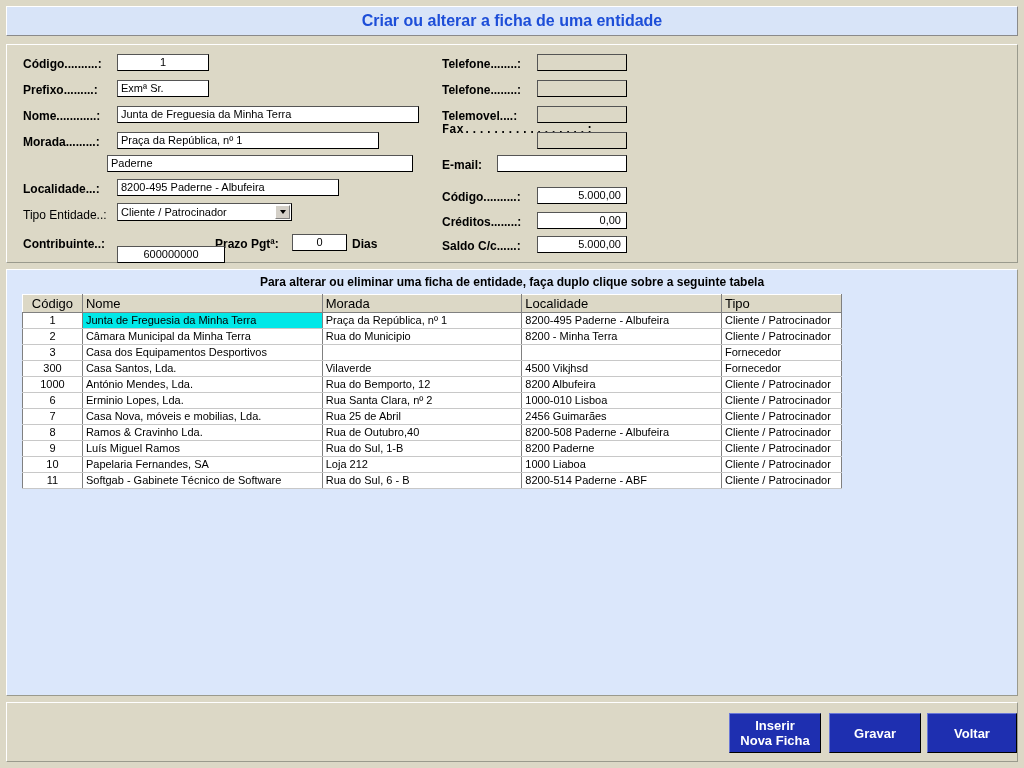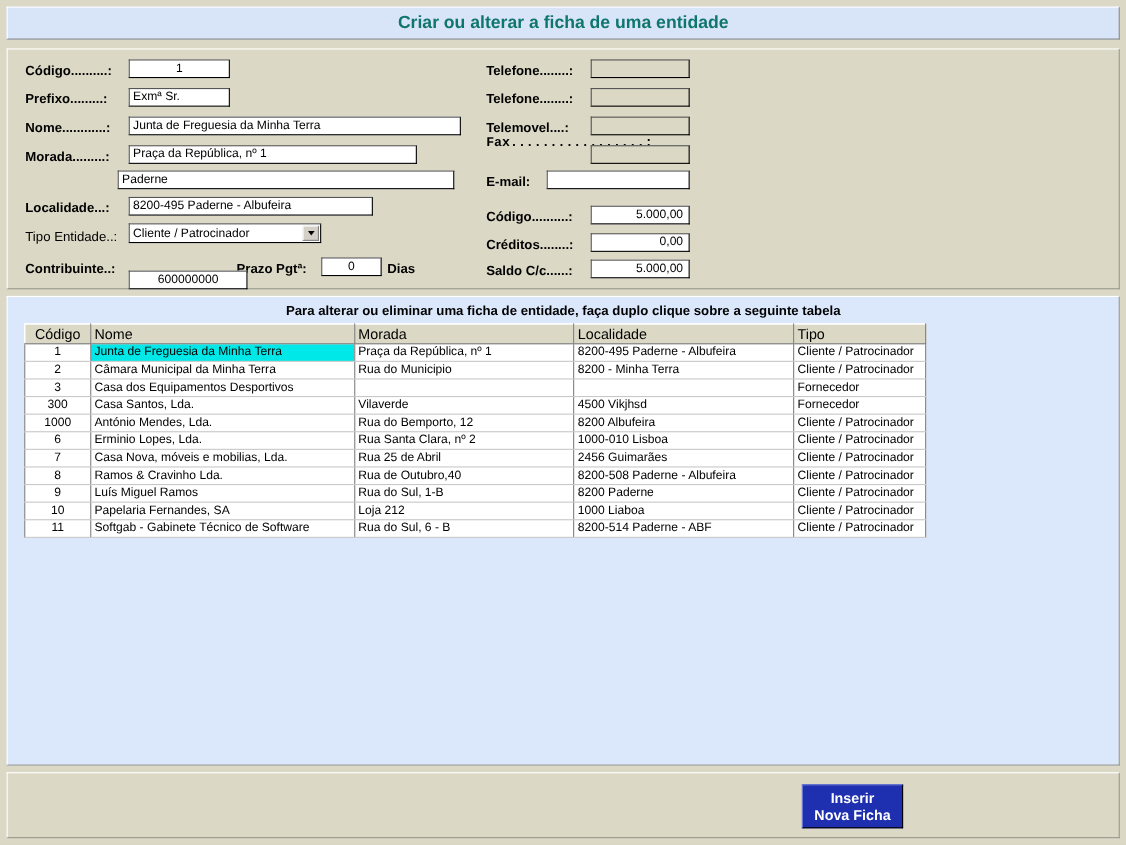--- a/index.html
+++ b/index.html
@@ -23,21 +23,21 @@
     position: absolute;
     left: 6px; top: 6px; right: 6px;
     height: 30px;
     background: #d8e4f8;
     border: 1px solid #8a8a8a;
     border-top-color: #ffffff;
     border-left-color: #ffffff;
     display: flex; align-items: center; justify-content: center;
   }
   .titlebar .title {
-    color: #0f766e;
+    color: #1d4ed8;
     font-size: 16px;
     font-weight: bold;
   }
 
   
   .form-panel {
     position: absolute;
     left: 6px; top: 44px; right: 6px;
     height: 219px;
     background: #dcd8c6;
@@ -341,15 +341,17 @@
           </tbody>
       </table>
     </div>
   </div>
 
   <div class="footer">
     <div class="btn" style="left:722px; width:92px; flex-direction:column;">
       <span>Inserir</span>
       <span>Nova Ficha</span>
     </div>
+    <div class="btn" style="left:822px; width:92px;">Gravar</div>
+    <div class="btn" style="left:920px; width:90px;">Voltar</div>
   </div>
 
 </div>
 
 </body></html>

